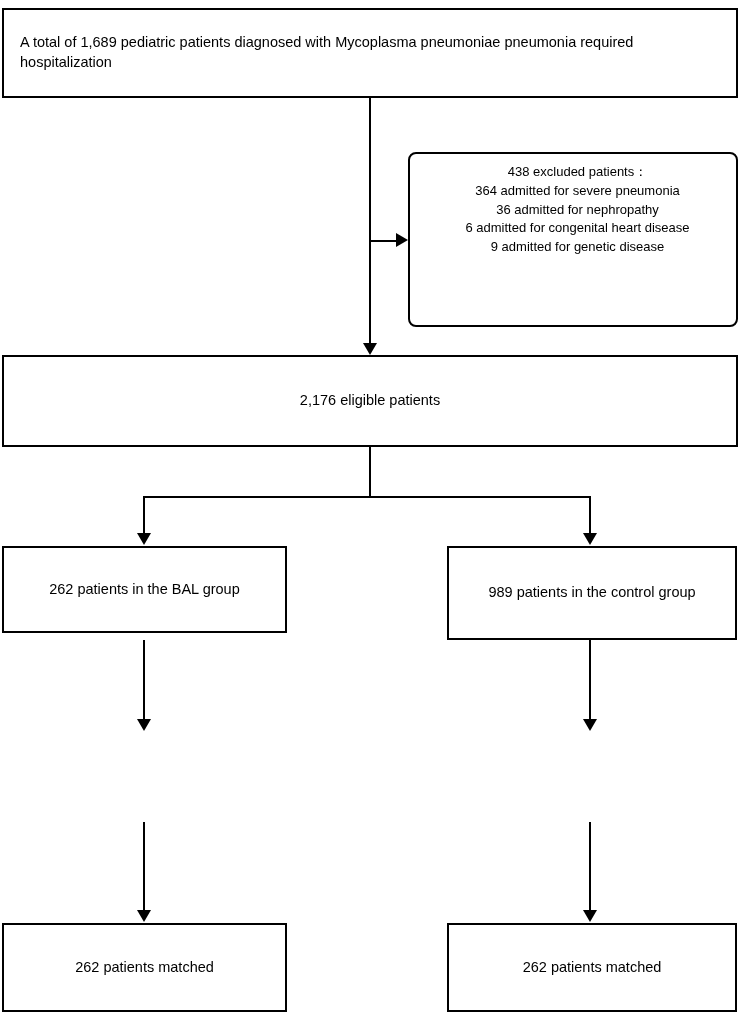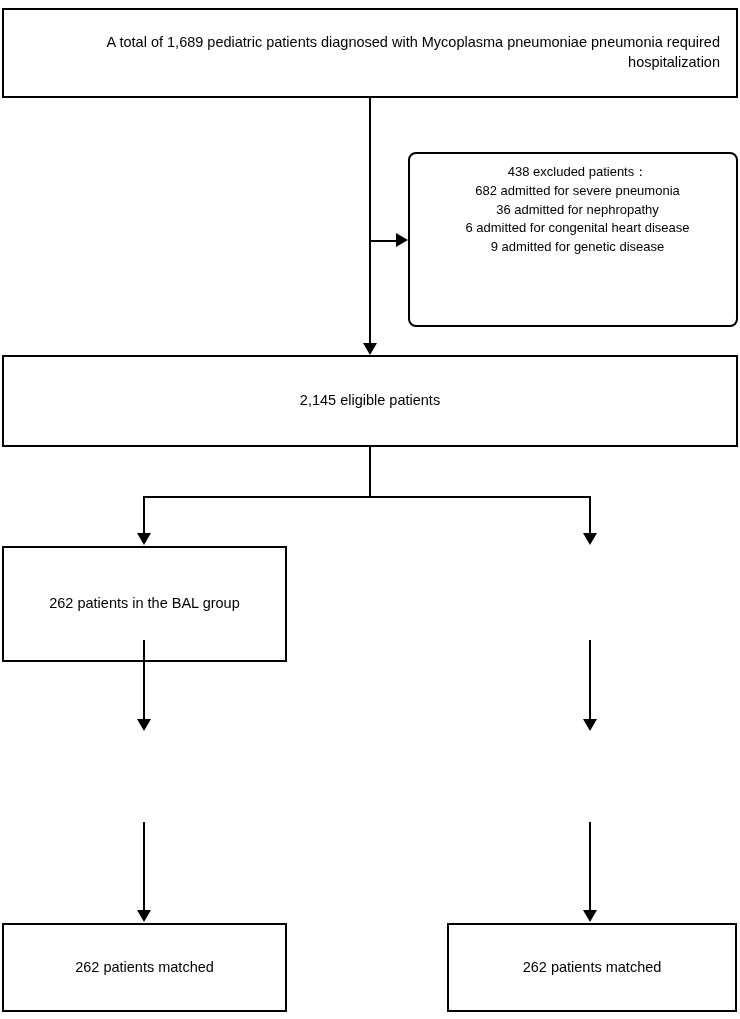--- a/index.html
+++ b/index.html
@@ -17,21 +17,21 @@
     overflow: hidden;
   }
   .box {
     position: absolute;
     box-sizing: border-box;
     border: 2px solid #000000;
     background: #ffffff;
     display: flex;
     align-items: center;
     justify-content: center;
-    text-align: right;
+    text-align: left;
     font-size: 14.5px;
     line-height: 1.35;
     padding: 4px 10px;
   }
   .box-title {
     left: 2px;
     top: 8px;
     width: 736px;
     height: 90px;
   }
@@ -58,21 +58,21 @@
   .box-eligible {
     left: 2px;
     top: 355px;
     width: 736px;
     height: 92px;
   }
   .box-bal {
     left: 2px;
     top: 546px;
     width: 285px;
-    height: 116px;
+    height: 87px;
   }
   .box-control {
     left: 447px;
     top: 546px;
     width: 290px;
     height: 94px;
   }
   .box-match {
     left: 2px;
     top: 733px;
@@ -158,40 +158,43 @@
   </div>
 
   <div class="vline trunk-main"></div>
   <div class="arrow-down trunk-main-head"></div>
 
   <div class="hline branch-excl"></div>
   <div class="arrow-right branch-excl-head"></div>
 
   <div class="box box-excluded">
     <span class="exline">438 excluded patients：</span>
-    <span class="exline">682 admitted for severe pneumonia</span>
+    <span class="exline">364 admitted for severe pneumonia</span>
     <span class="exline">36 admitted for nephropathy</span>
     <span class="exline">6 admitted for congenital heart disease</span>
     <span class="exline">9 admitted for genetic disease</span>
   </div>
 
   <div class="box box-eligible">
-    <span class="txt">2,145 eligible patients</span>
+    <span class="txt">2,176 eligible patients</span>
   </div>
 
   <div class="vline split-stem"></div>
   <div class="hline split-bar"></div>
   <div class="vline split-left"></div>
   <div class="arrow-down split-left-head"></div>
   <div class="vline split-right"></div>
   <div class="arrow-down split-right-head"></div>
 
   <div class="box box-bal">
     <span class="txt">262 patients in the BAL group</span>
   </div>
+  <div class="box box-control">
+    <span class="txt">989 patients in the control group</span>
+  </div>
 
   <div class="vline drop-bal"></div>
   <div class="arrow-down drop-bal-head"></div>
   <div class="vline drop-ctl"></div>
   <div class="arrow-down drop-ctl-head"></div>
 
 
   <div class="vline drop-m-left"></div>
   <div class="arrow-down drop-m-left-head"></div>
   <div class="vline drop-m-right"></div>

